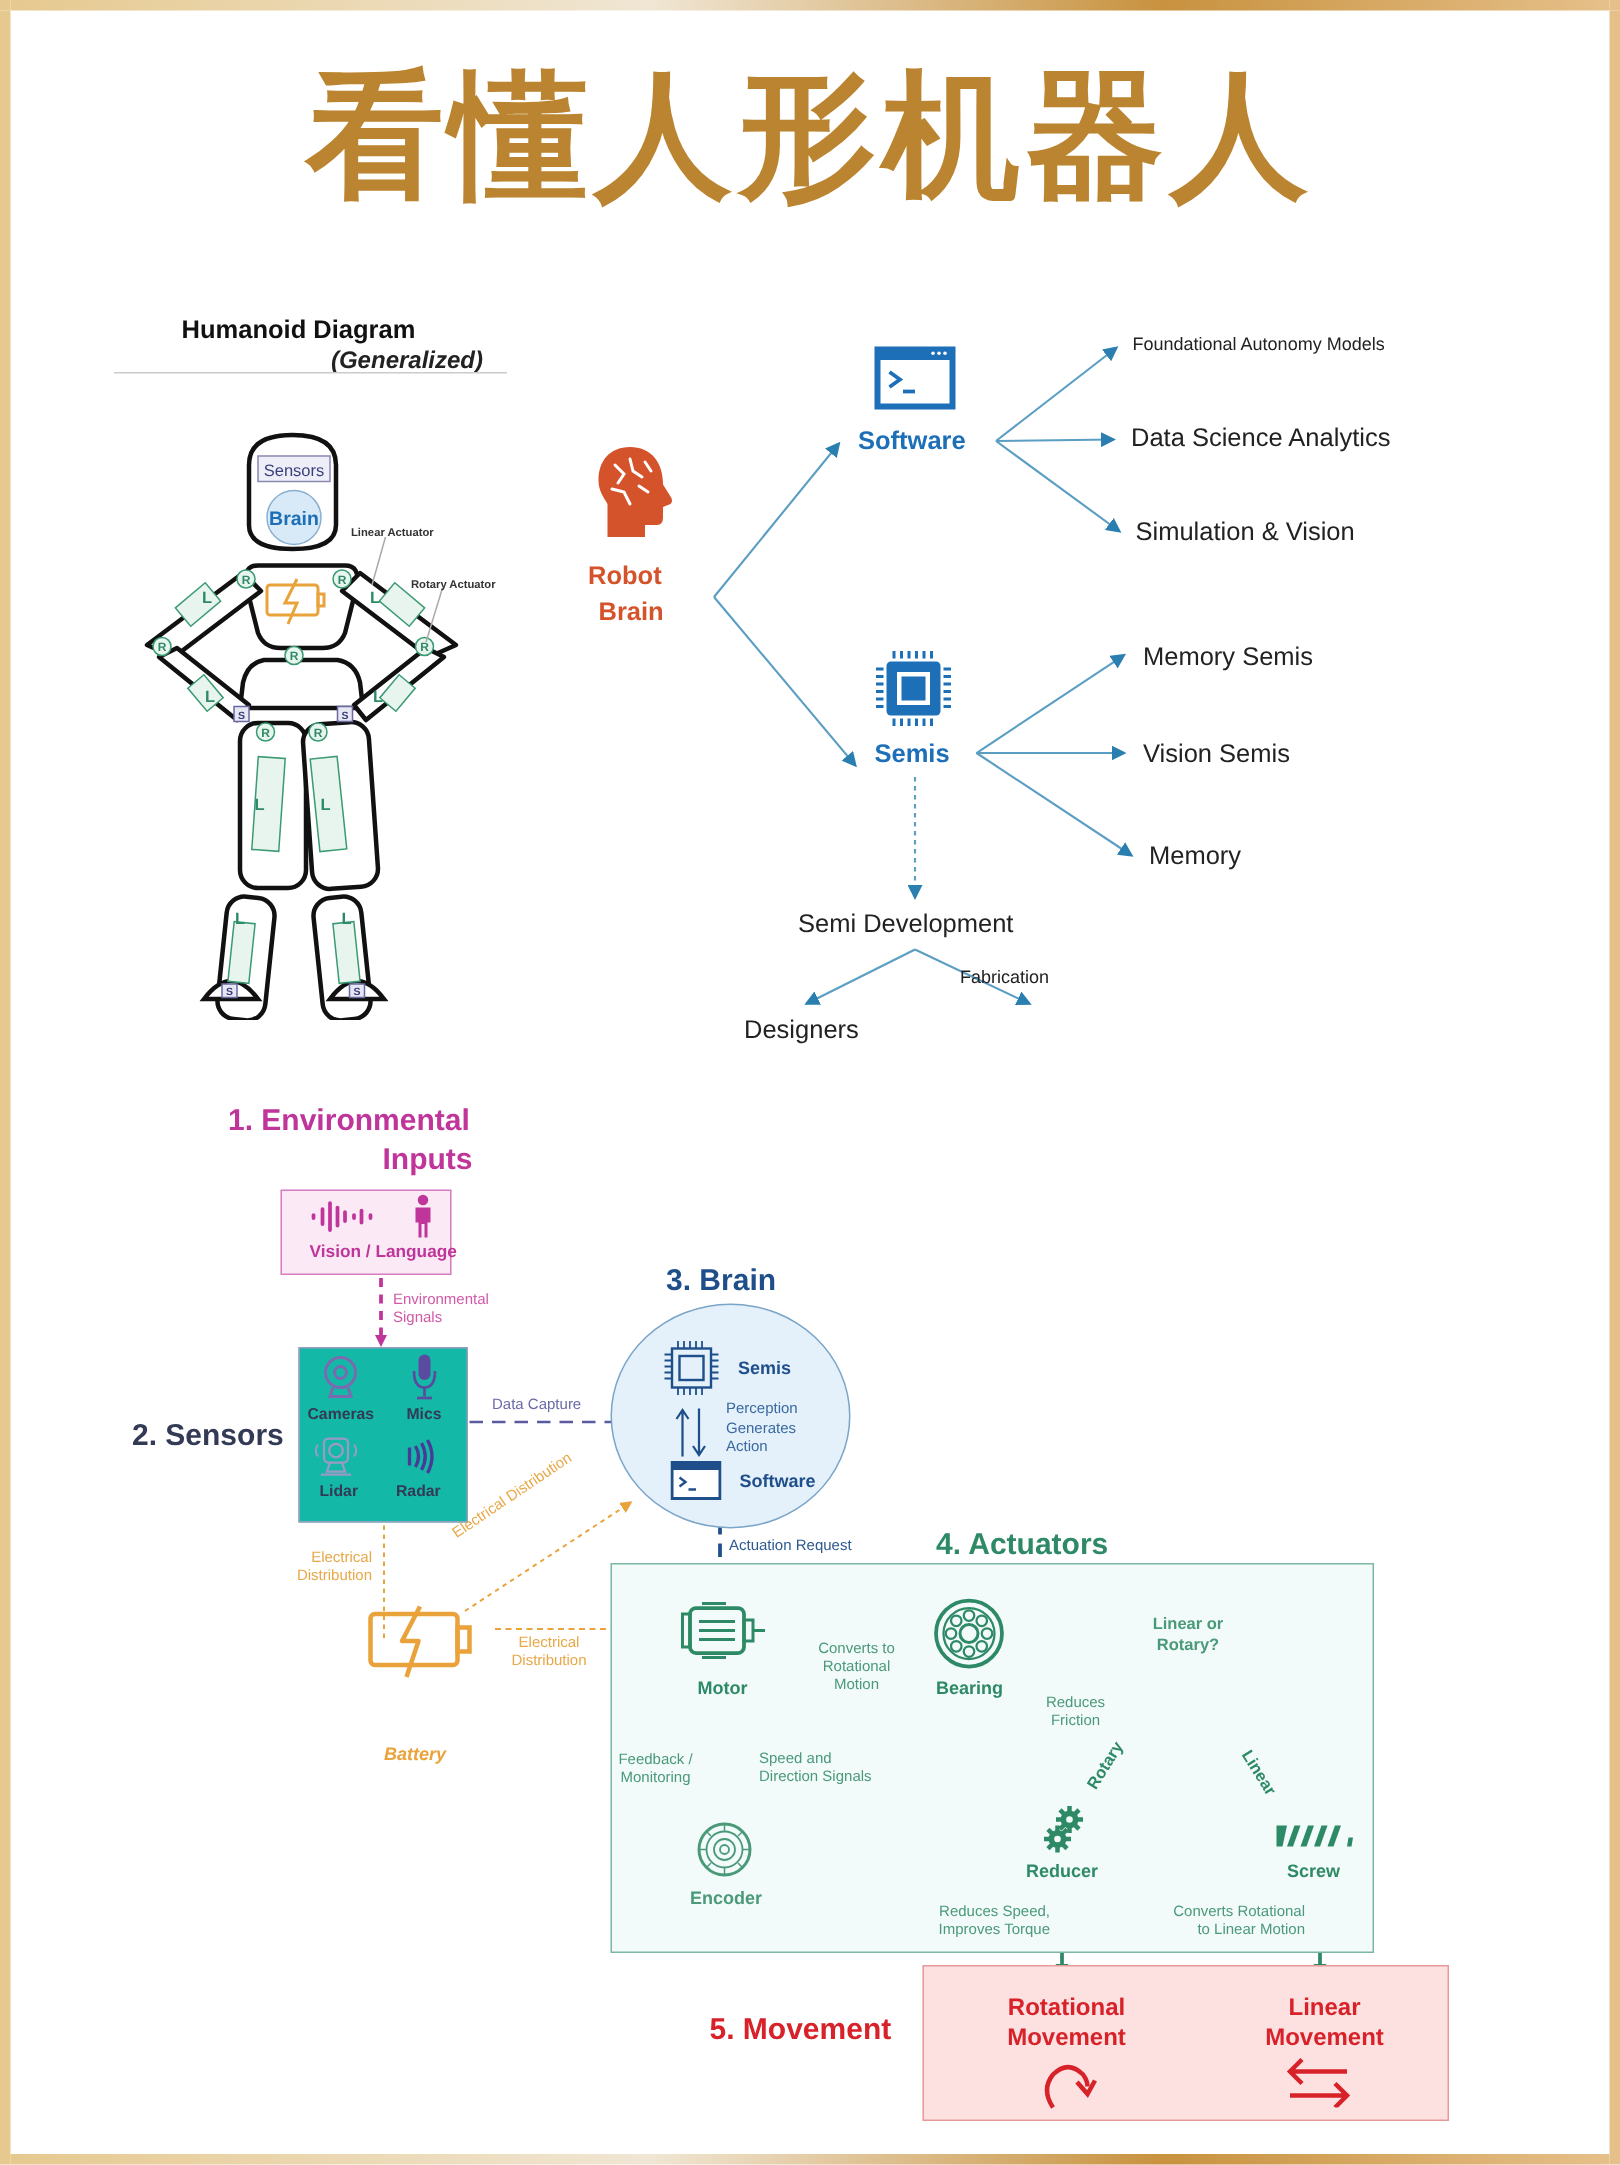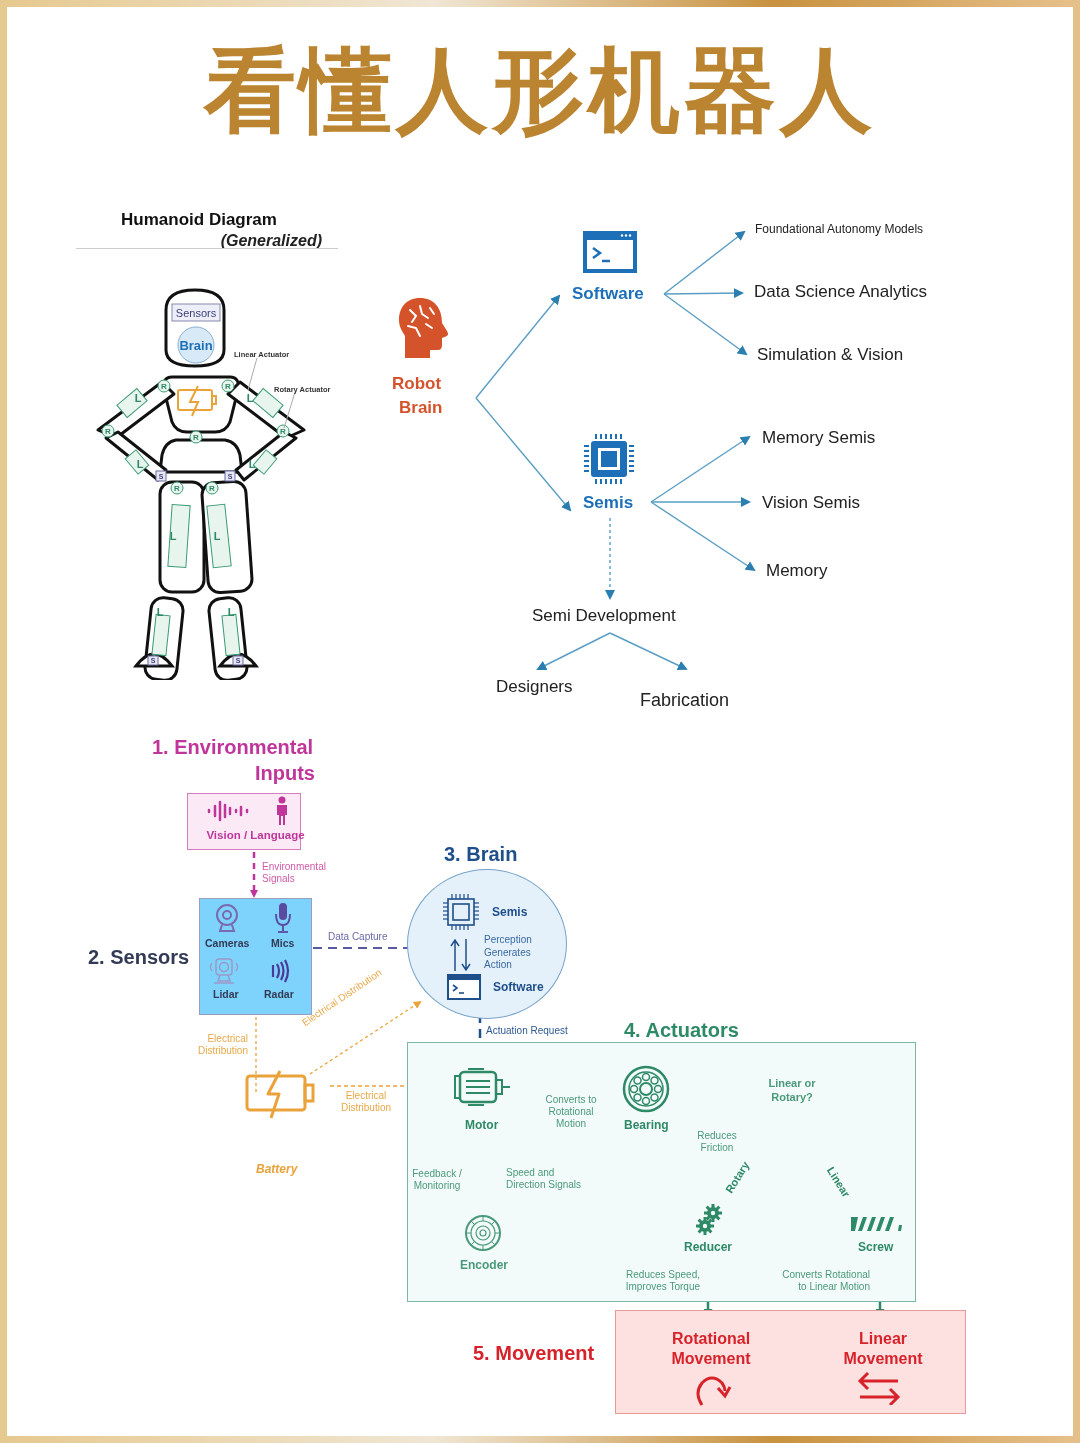--- a/index.html
+++ b/index.html
@@ -201,21 +201,21 @@
     </g>
   </svg>
   <div class="lbl" style="left:583px;top:493px;font-size:17px;font-weight:bold;color:#1d6fb8;">Semis</div>
 
   <div class="lbl" style="left:762px;top:428px;font-size:17px;color:#222;">Memory Semis</div>
   <div class="lbl" style="left:762px;top:493px;font-size:17px;color:#222;">Vision Semis</div>
   <div class="lbl" style="left:766px;top:561px;font-size:17px;color:#222;">Memory</div>
 
   <div class="lbl" style="left:532px;top:606px;font-size:17px;color:#222;">Semi Development</div>
   <div class="lbl" style="left:496px;top:677px;font-size:17px;color:#222;">Designers</div>
-  <div class="lbl" style="left:640px;top:690px;font-size:18px;color:#222;">Fabrication</div>
+  <div class="lbl" style="left:640px;top:644px;font-size:12px;color:#222;">Fabrication</div>
 </div>
 
 <div>
 
   <svg class="abs" style="left:0;top:720px;pointer-events:none;" width="1080" height="720">
     <defs>
       <marker id="am" markerWidth="8" markerHeight="8" refX="6" refY="4" orient="auto" markerUnits="userSpaceOnUse">
           <path d="M0,0 L8,4 L0,8 Z" fill="#c0359a"></path>
         </marker>
       <marker id="an" markerWidth="8" markerHeight="8" refX="6" refY="4" orient="auto" markerUnits="userSpaceOnUse">
@@ -267,21 +267,21 @@
       <path d="M3,9 L13,9 L13,19 L11,19 L11,29 L9,29 L9,20 L7,20 L7,29 L5,29 L5,19 L3,19 Z" fill="#c0359a"></path>
     </svg>
     <div class="lbl" style="left:0;width:135px;top:35px;text-align:center;font-size:11.5px;font-weight:bold;color:#c0359a;">Vision / Language</div>
   </div>
   <div class="lbl" style="left:262px;top:861px;font-size:10px;color:#d05aa8;line-height:12px;">
     <div>Environmental</div>
     <div>Signals</div>
   </div>
 
   <div class="lbl" style="left:88px;top:946px;font-size:20px;font-weight:bold;color:#333a55;">2. Sensors</div>
-  <div class="abs" style="left:199px;top:898px;width:113px;height:117px;background:#7dd3fc;border:1.5px solid #9a9cc0;box-sizing:border-box;">
+  <div class="abs" style="left:199px;top:898px;width:113px;height:117px;background:#14b8a6;border:1.5px solid #9a9cc0;box-sizing:border-box;">
     <svg class="abs" style="left:14px;top:5px;" width="26" height="30">
       <circle cx="13" cy="11" r="10" fill="none" stroke="#7a6ab0" stroke-width="2"></circle>
       <circle cx="13" cy="11" r="4" fill="none" stroke="#7a6ab0" stroke-width="2"></circle>
       <path d="M8,21 L6,27 L20,27 L18,21" fill="none" stroke="#7a6ab0" stroke-width="2"></path>
     </svg>
     <svg class="abs" style="left:74px;top:3px;" width="18" height="32">
       <rect x="5" y="1" width="8" height="17" rx="4" fill="#5a4aa0"></rect>
       <path d="M2,12 Q2,23 9,23 Q16,23 16,12" fill="none" stroke="#5a4aa0" stroke-width="1.8"></path>
       <line x1="9" y1="23" x2="9" y2="29" stroke="#5a4aa0" stroke-width="1.8"></line>
       <line x1="4" y1="30" x2="14" y2="30" stroke="#5a4aa0" stroke-width="1.8"></line>

